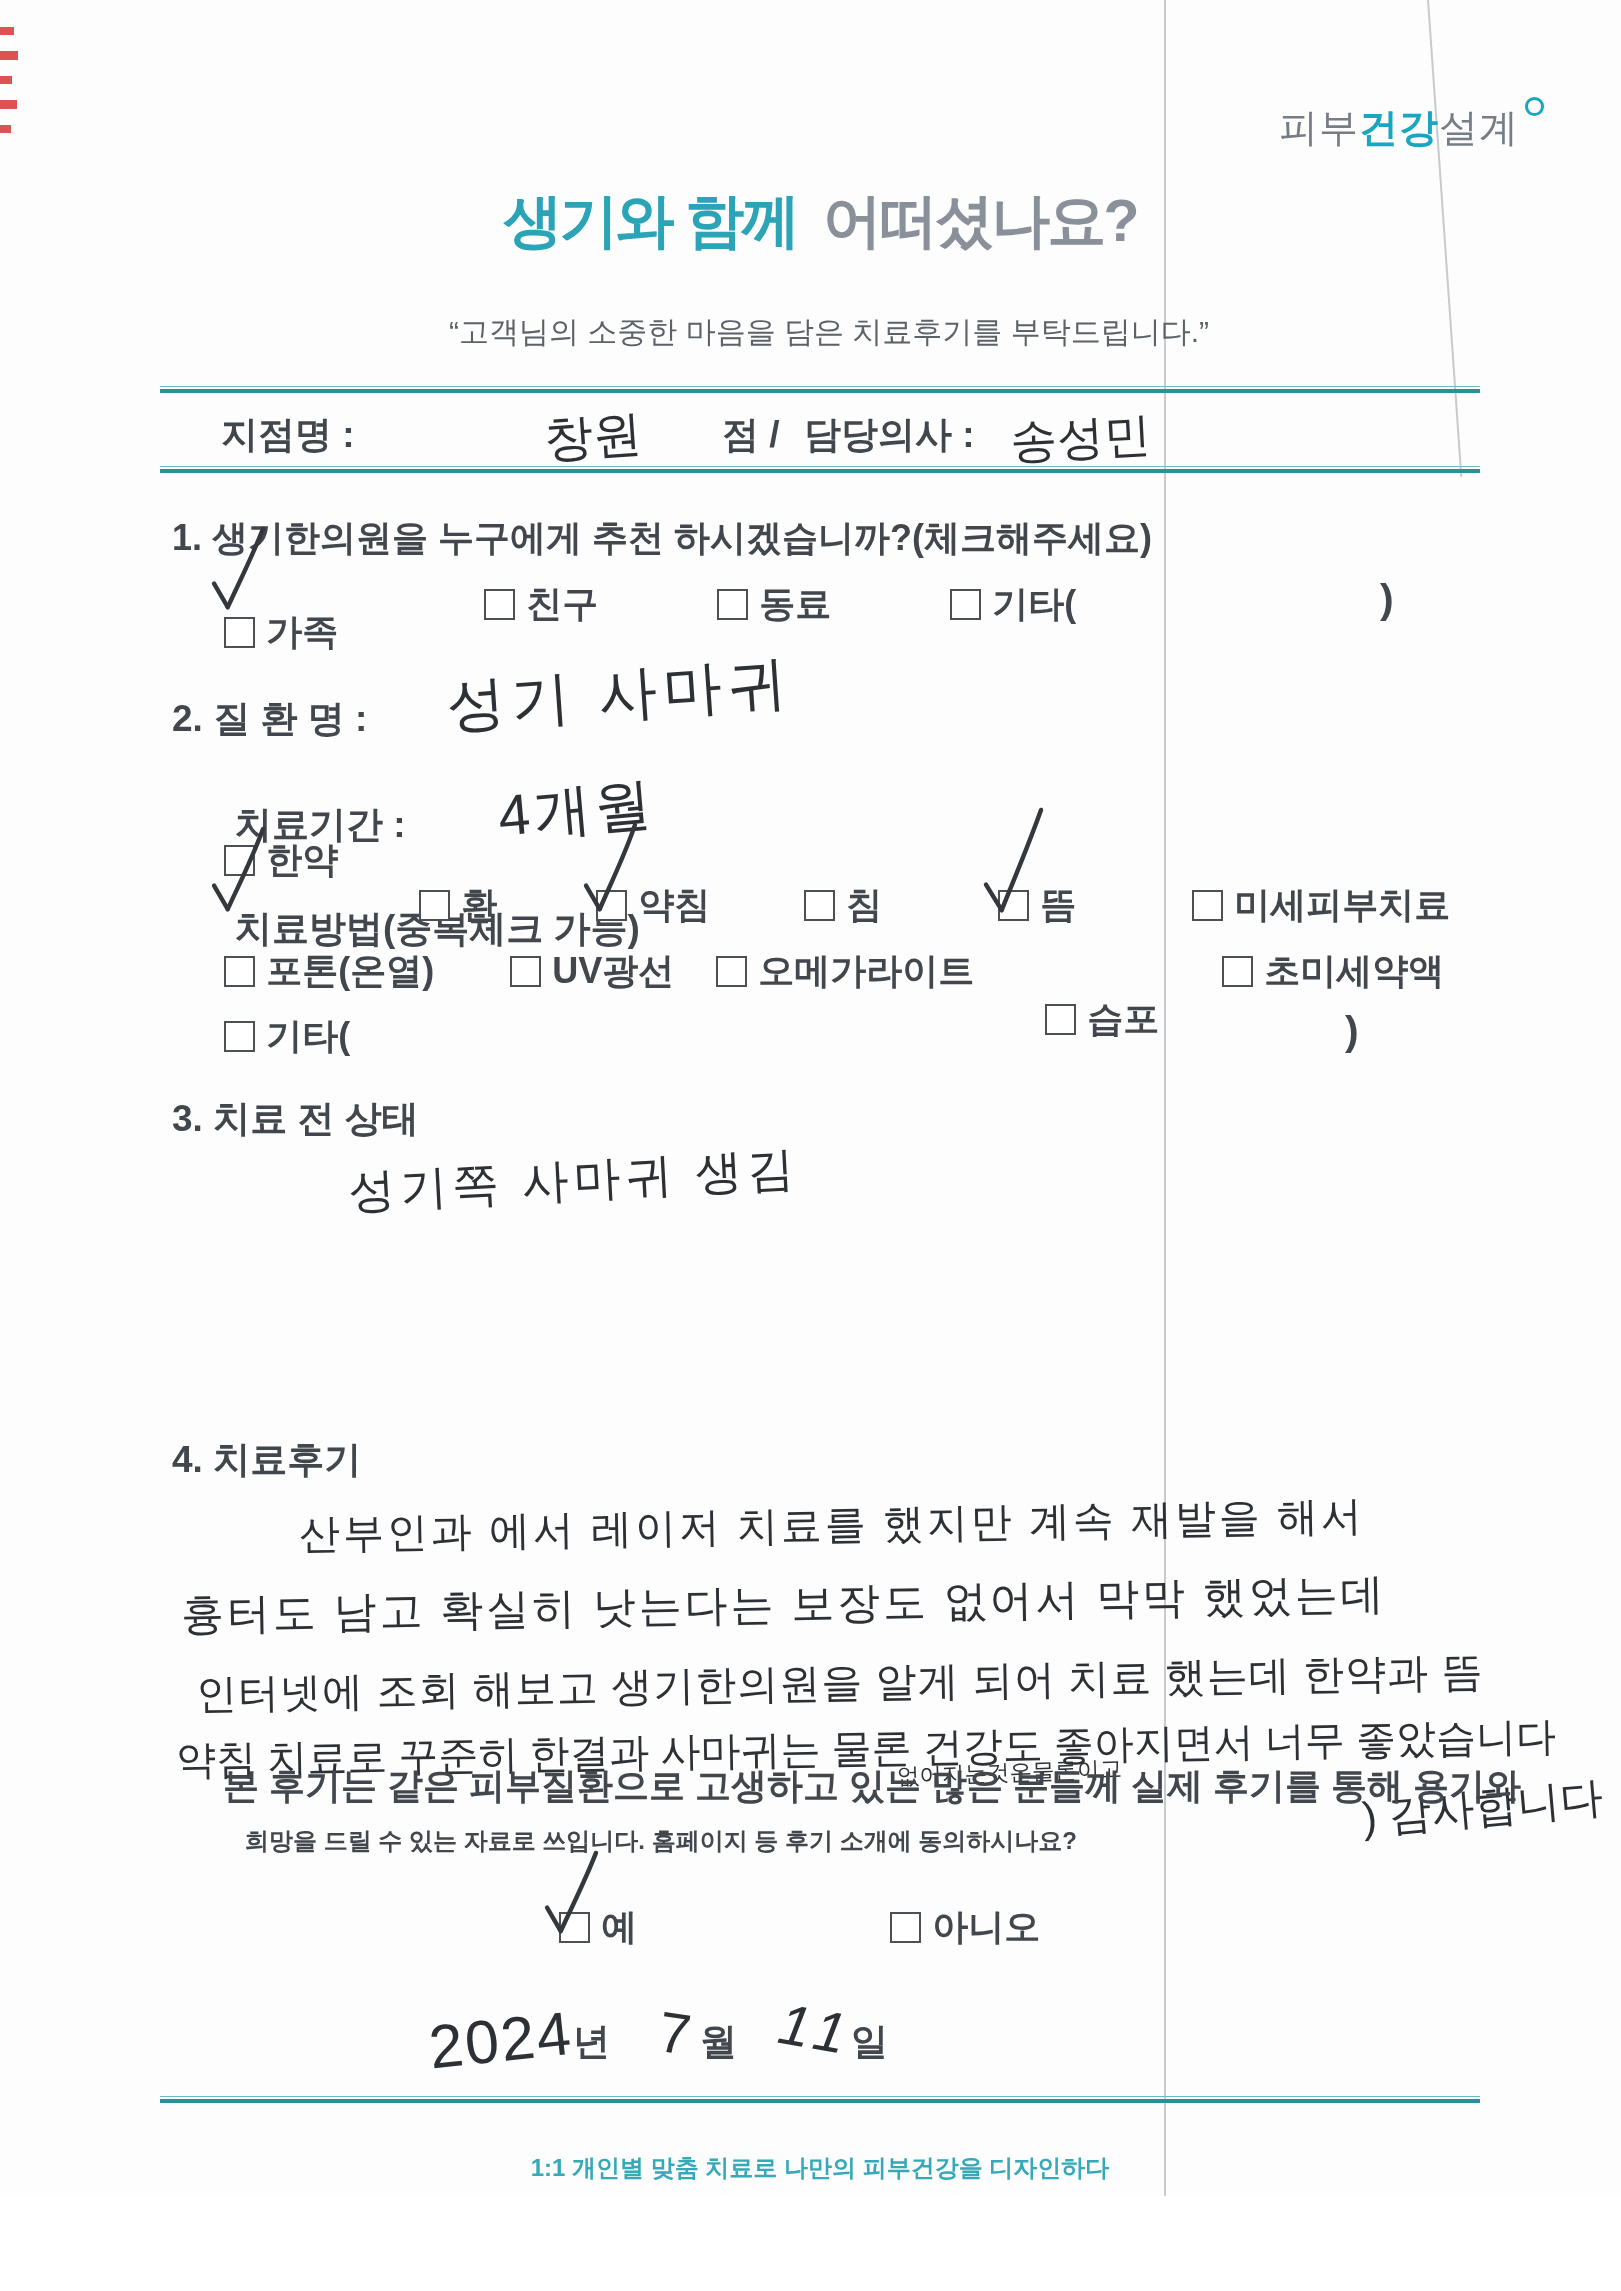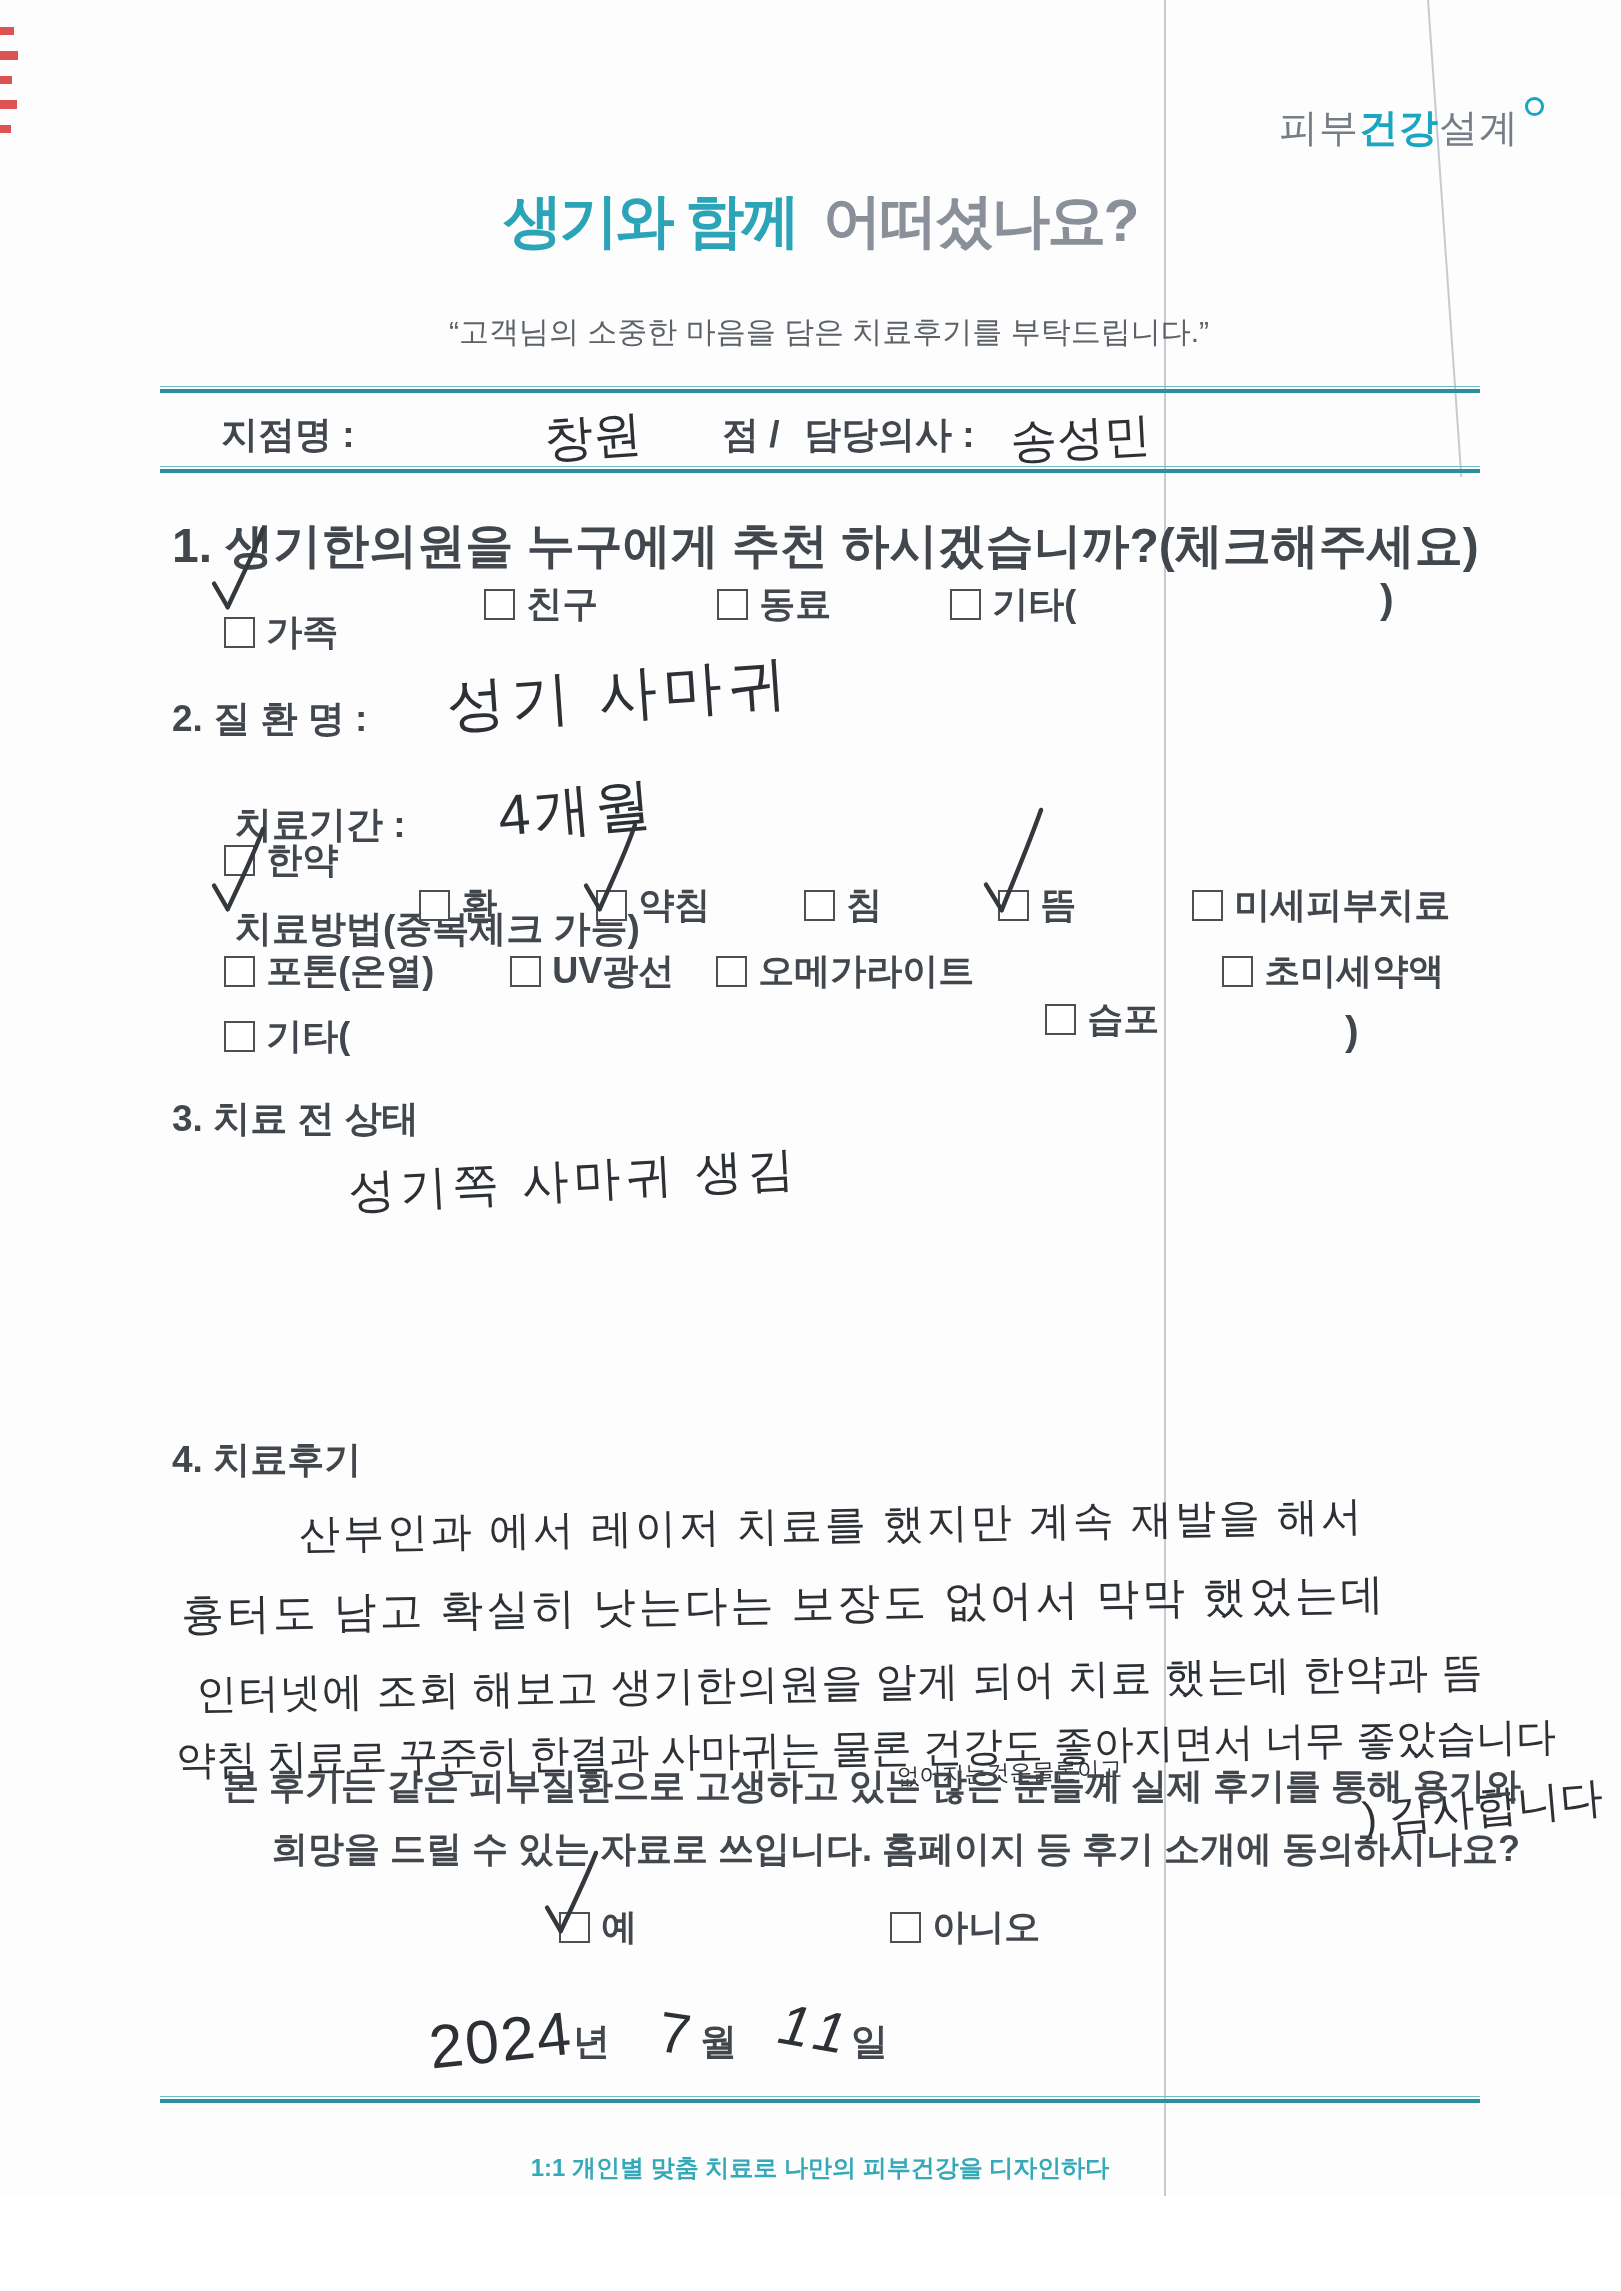--- a/index.html
+++ b/index.html
@@ -53,21 +53,21 @@
   <div class="subtitle">“고객님의 소중한 마음을 담은 치료후기를 부탁드립니다.”</div>
 
   <div class="rule" style="top:389px;"></div>
   <span class="abs label" style="left:221px;top:410px;font-size:37px;">지점명 :</span>
   <span class="abs hand" style="left:544px;top:404px;font-size:49px;transform:rotate(-4deg);">창원</span>
   <span class="abs label" style="left:722px;top:410px;font-size:37px;">점 /</span>
   <span class="abs label" style="left:804px;top:410px;font-size:37px;">담당의사 :</span>
   <span class="abs hand" style="left:1010px;top:407px;font-size:47px;transform:rotate(-3deg);">송성민</span>
   <div class="rule" style="top:469px;"></div>
 
-  <span class="abs label" style="left:172px;top:514px;font-size:48px;">1. 생기한의원을 누구에게 추천 하시겠습니까?(체크해주세요)</span>
+  <span class="abs label" style="left:172px;top:514px;font-size:36px;">1. 생기한의원을 누구에게 추천 하시겠습니까?(체크해주세요)</span>
   <div class="cb" style="left:224px;top:608px;">
     <span class="box"></span>
     <span class="lbl">가족</span>
   </div>
   <svg class="check" style="left:208px;top:525px;" width="61" height="88" viewBox="0 0 62 90">
       <path d="M6,60 L20,84"></path>
       <path d="M56,4 C46,30 32,58 20,84"></path>
     </svg>
   <div class="cb" style="left:484px;top:580px;">
     <span class="box"></span>
@@ -158,21 +158,21 @@
 
   <span class="abs label" style="left:172px;top:1435px;font-size:37px;">4. 치료후기</span>
   <span class="abs hand" style="left:299px;top:1498px;font-size:41px;transform:rotate(-1deg);letter-spacing:2.9px;">산부인과 에서  레이저 치료를 했지만  계속 재발을 해서</span>
   <span class="abs hand" style="left:181px;top:1576px;font-size:43px;transform:rotate(-1deg);letter-spacing:2.9px;">흉터도 남고  확실히 낫는다는 보장도 없어서  막막 했었는데</span>
   <span class="abs hand" style="left:196px;top:1656px;font-size:41px;transform:rotate(-1deg);letter-spacing:1px;">인터넷에 조회 해보고 생기한의원을  알게 되어 치료 했는데  한약과 뜸</span>
   <span class="abs hand" style="left:176px;top:1721px;font-size:40px;transform:rotate(-1deg);letter-spacing:0px;">약침 치료로  꾸준히 한결과  사마귀는 물론 건강도 좋아지면서  너무 좋았습니다</span>
   <span class="abs hand" style="left:897px;top:1757px;font-size:22.5px;transform:rotate(-2deg);">없어지는것은물론이고</span>
   <span class="abs hand" style="left:1362px;top:1779px;font-size:43px;transform:rotate(-5deg);">) 감사합니다</span>
 
   <span class="abs label" style="left:223px;top:1762px;font-size:36px;">본 후기는 같은 피부질환으로 고생하고 있는 많은 분들께 실제 후기를 통해 용기와</span>
-  <span class="abs label" style="left:245px;top:1825px;font-size:36px;margin-left:27px;">희망을 드릴 수 있는 자료로 쓰입니다. 홈페이지 등 후기 소개에 동의하시나요?</span>
+  <span class="abs label" style="left:245px;top:1825px;font-size:24px;">희망을 드릴 수 있는 자료로 쓰입니다. 홈페이지 등 후기 소개에 동의하시나요?</span>
   <div class="cb" style="left:559px;top:1903px;">
     <span class="box"></span>
     <span class="lbl">예</span>
   </div>
   <svg class="check" style="left:541px;top:1849px;" width="61" height="88" viewBox="0 0 62 90">
       <path d="M6,60 L20,84"></path>
       <path d="M56,4 C46,30 32,58 20,84"></path>
     </svg>
   <div class="cb" style="left:890px;top:1903px;">
     <span class="box"></span>

